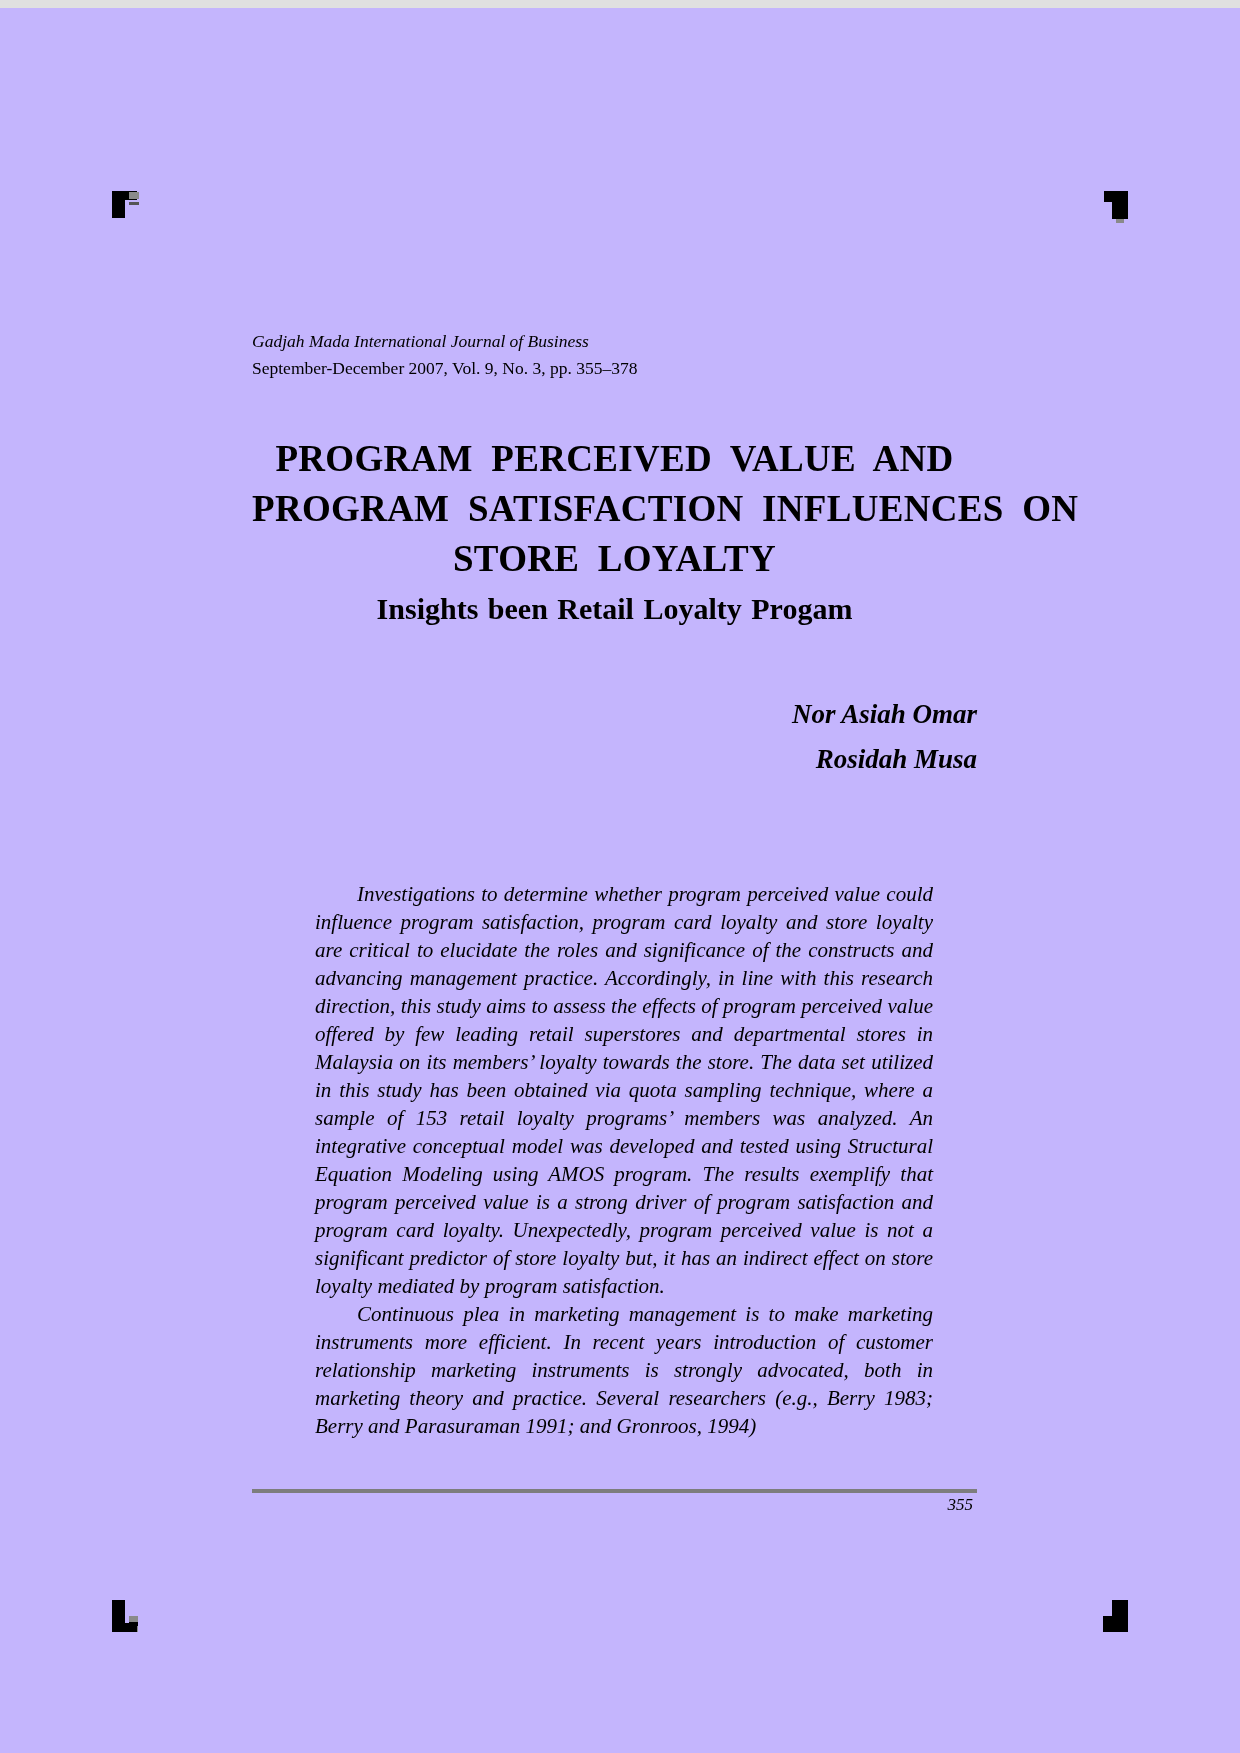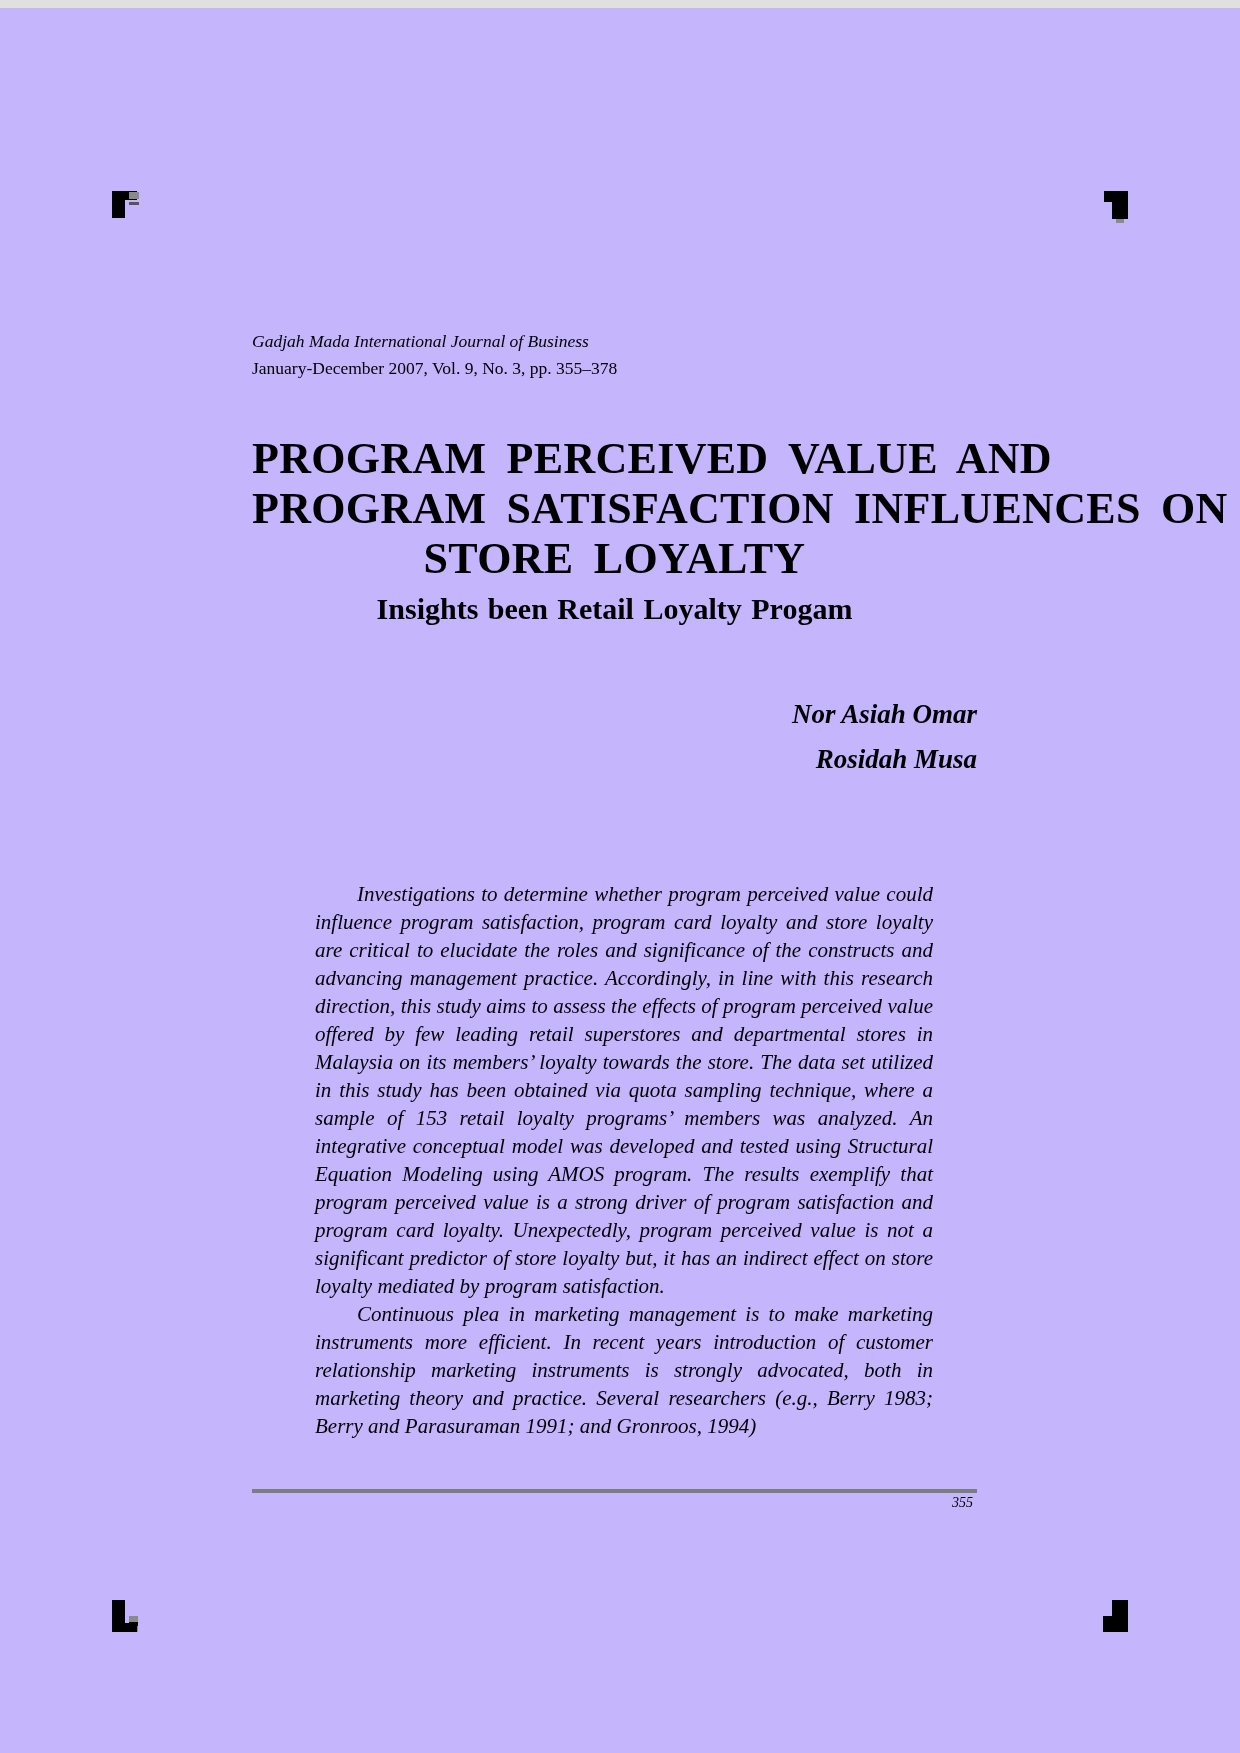--- a/index.html
+++ b/index.html
@@ -34,21 +34,21 @@
   
   .title-block {
     position: absolute;
     left: 252px;
     top: 426px;
     width: 725px;
     text-align: center;
     font-weight: bold;
   }
   .title-line {
-    font-size: 44px;
+    font-size: 37px;
     line-height: 50px;
     word-spacing: 9px;
     letter-spacing: 0.3px;
     white-space: nowrap;
   }
   .subtitle {
     font-size: 30px;
     line-height: 38px;
     margin-top: 6px;
     word-spacing: 2px;
@@ -90,21 +90,21 @@
     height: 4px;
     background: #7d7d7d;
   }
   .page-number {
     position: absolute;
     left: 252px;
     top: 1487px;
     width: 721px;
     text-align: right;
     font-style: italic;
-    font-size: 14px;
+    font-size: 17px;
   }
 </style>
 </head>
 <body>
 
 <div class="page">
 
   <div>
     <div class="mark" style="left:112px; top:183px; width:13px; height:27px;"></div>
     <div class="mark" style="left:112px; top:183px; width:25px; height:9px;"></div>
@@ -125,21 +125,21 @@
     <div class="mark" style="left:129px; top:1614px; width:9px; height:4px;"></div>
   </div>
 
   <div>
     <div class="mark" style="left:1112px; top:1592px; width:16px; height:32px;"></div>
     <div class="mark" style="left:1103px; top:1608px; width:25px; height:16px;"></div>
   </div>
 
   <div class="journal-header">
     <div class="journal-name">Gadjah Mada International Journal of Business</div>
-    <div class="journal-issue">January-December 2007, Vol. 9, No. 3, pp. 355–378</div>
+    <div class="journal-issue">September-December 2007, Vol. 9, No. 3, pp. 355–378</div>
   </div>
 
   <div class="title-block">
     <div class="title-line">PROGRAM PERCEIVED VALUE AND</div>
     <div class="title-line">PROGRAM SATISFACTION INFLUENCES ON</div>
     <div class="title-line">STORE LOYALTY</div>
     <div class="subtitle">Insights been Retail Loyalty Progam</div>
   </div>
 
   <div class="authors">

